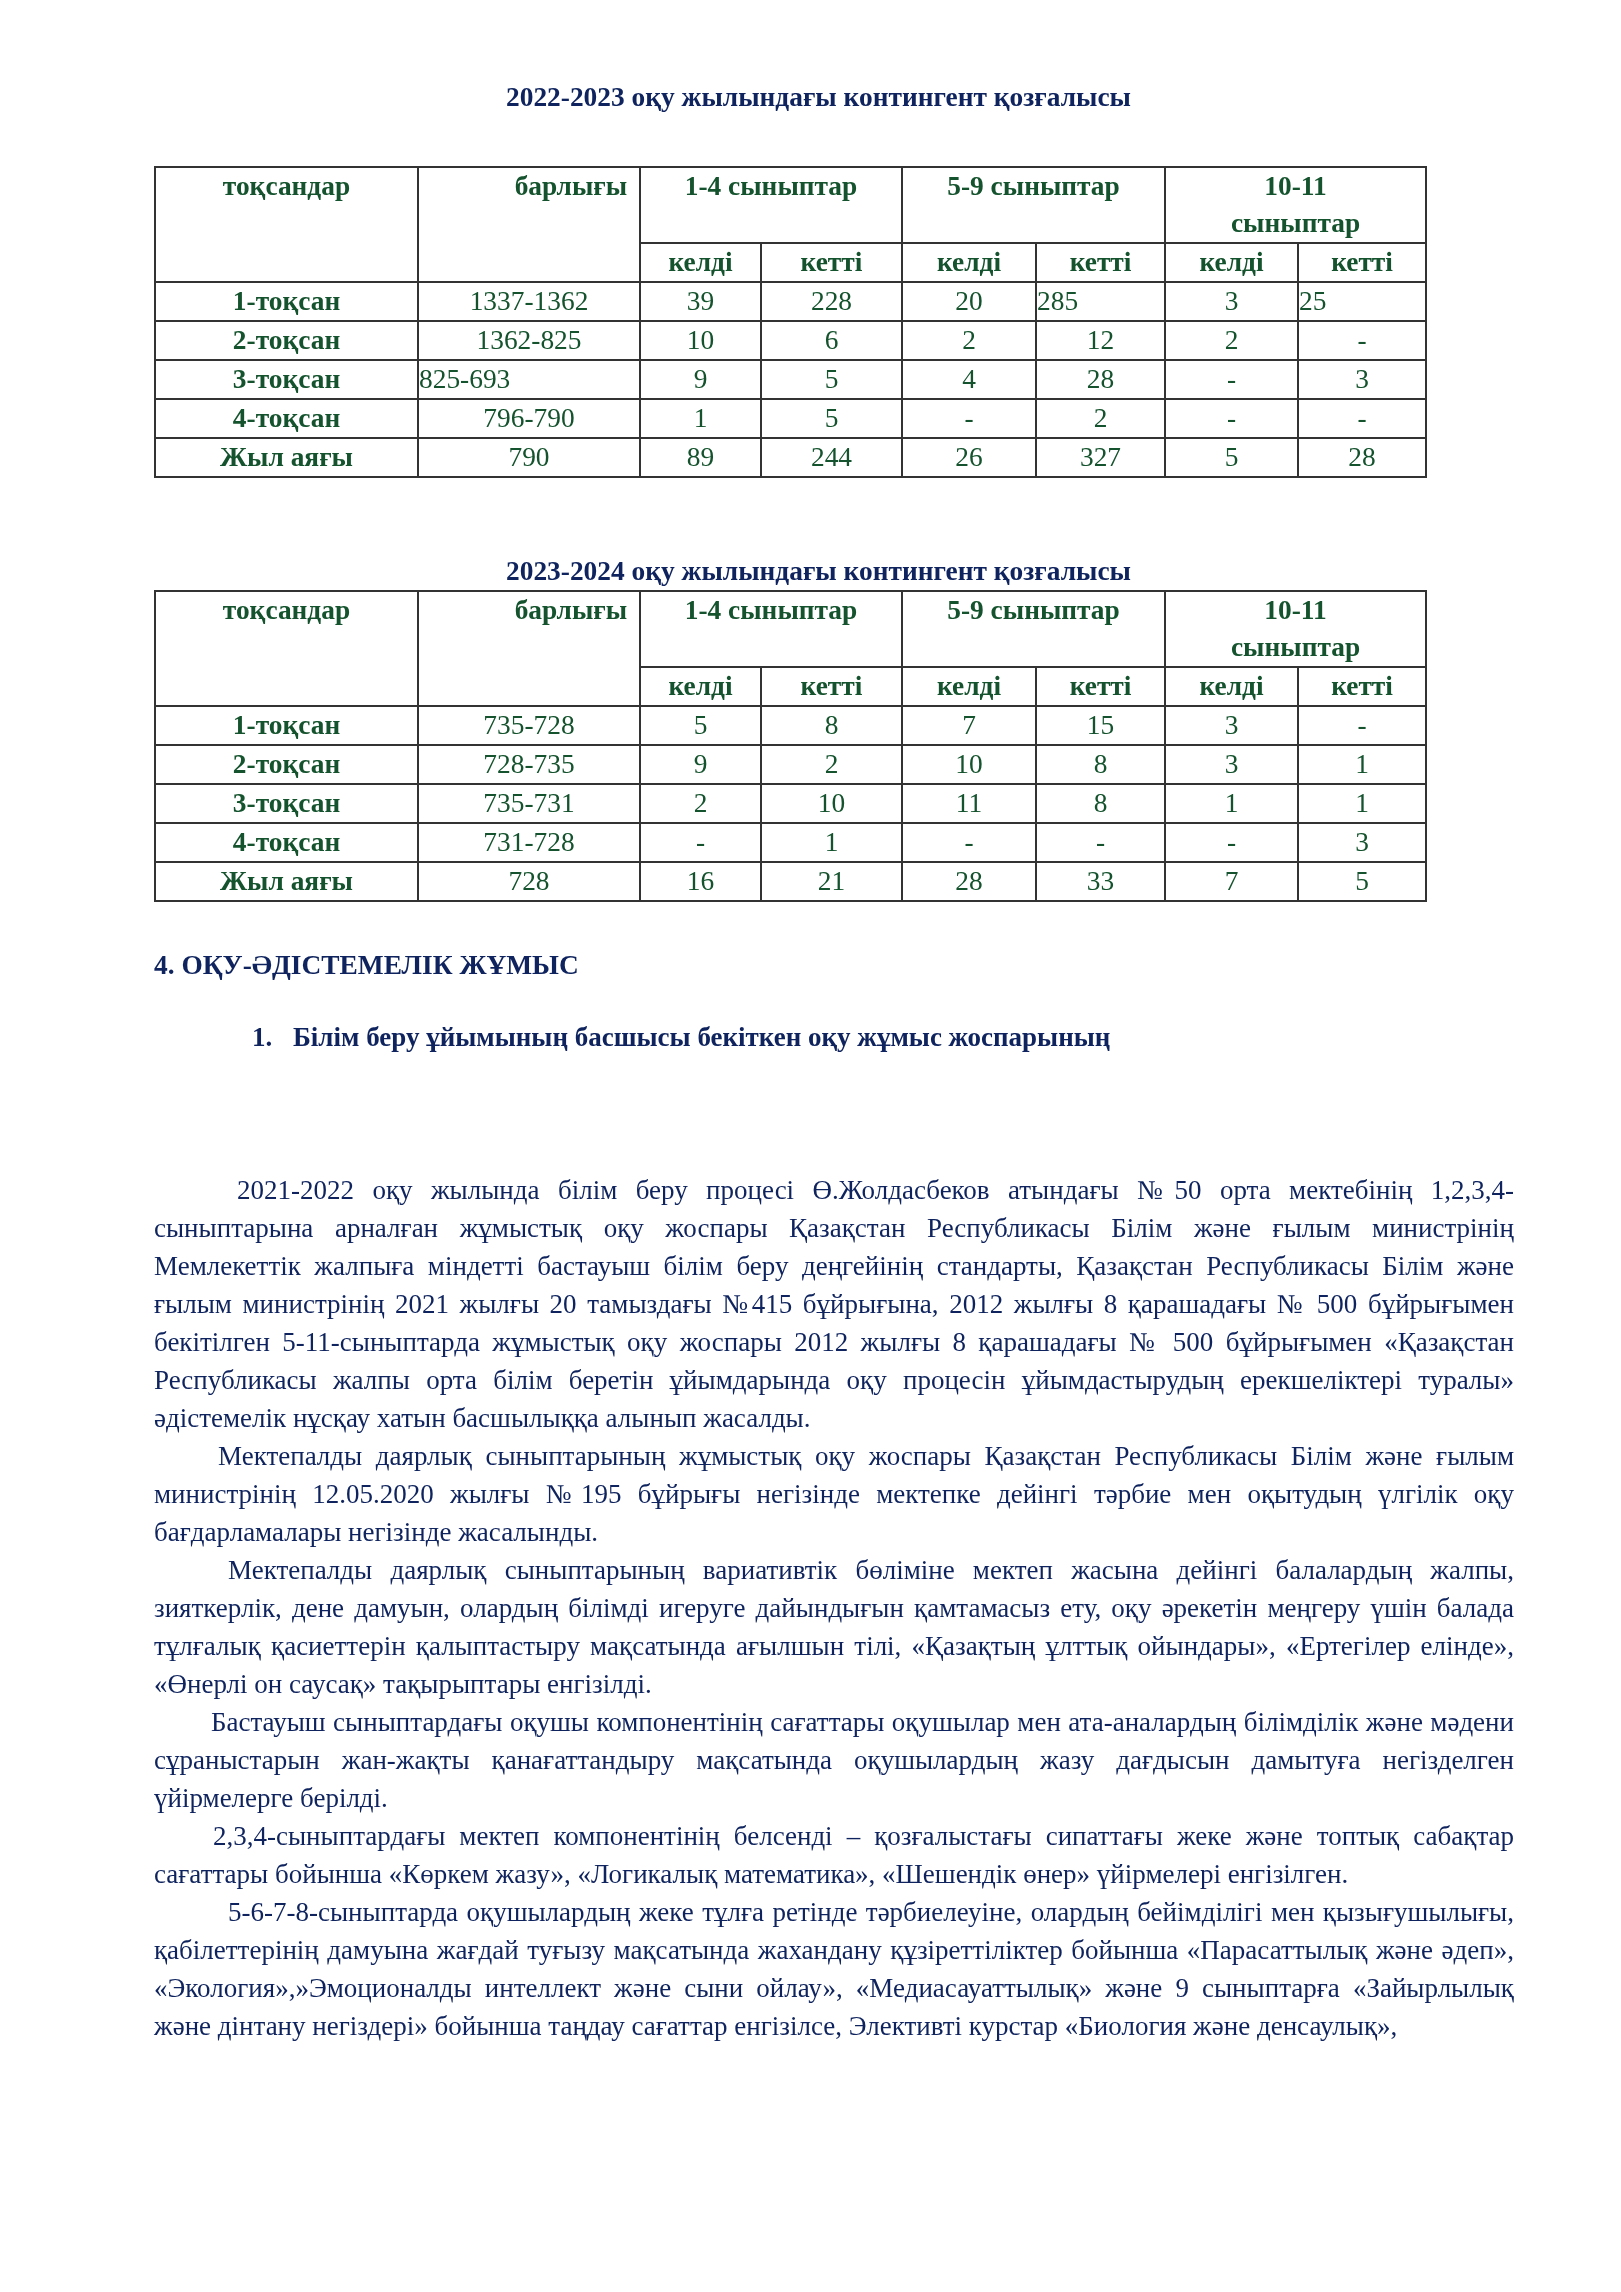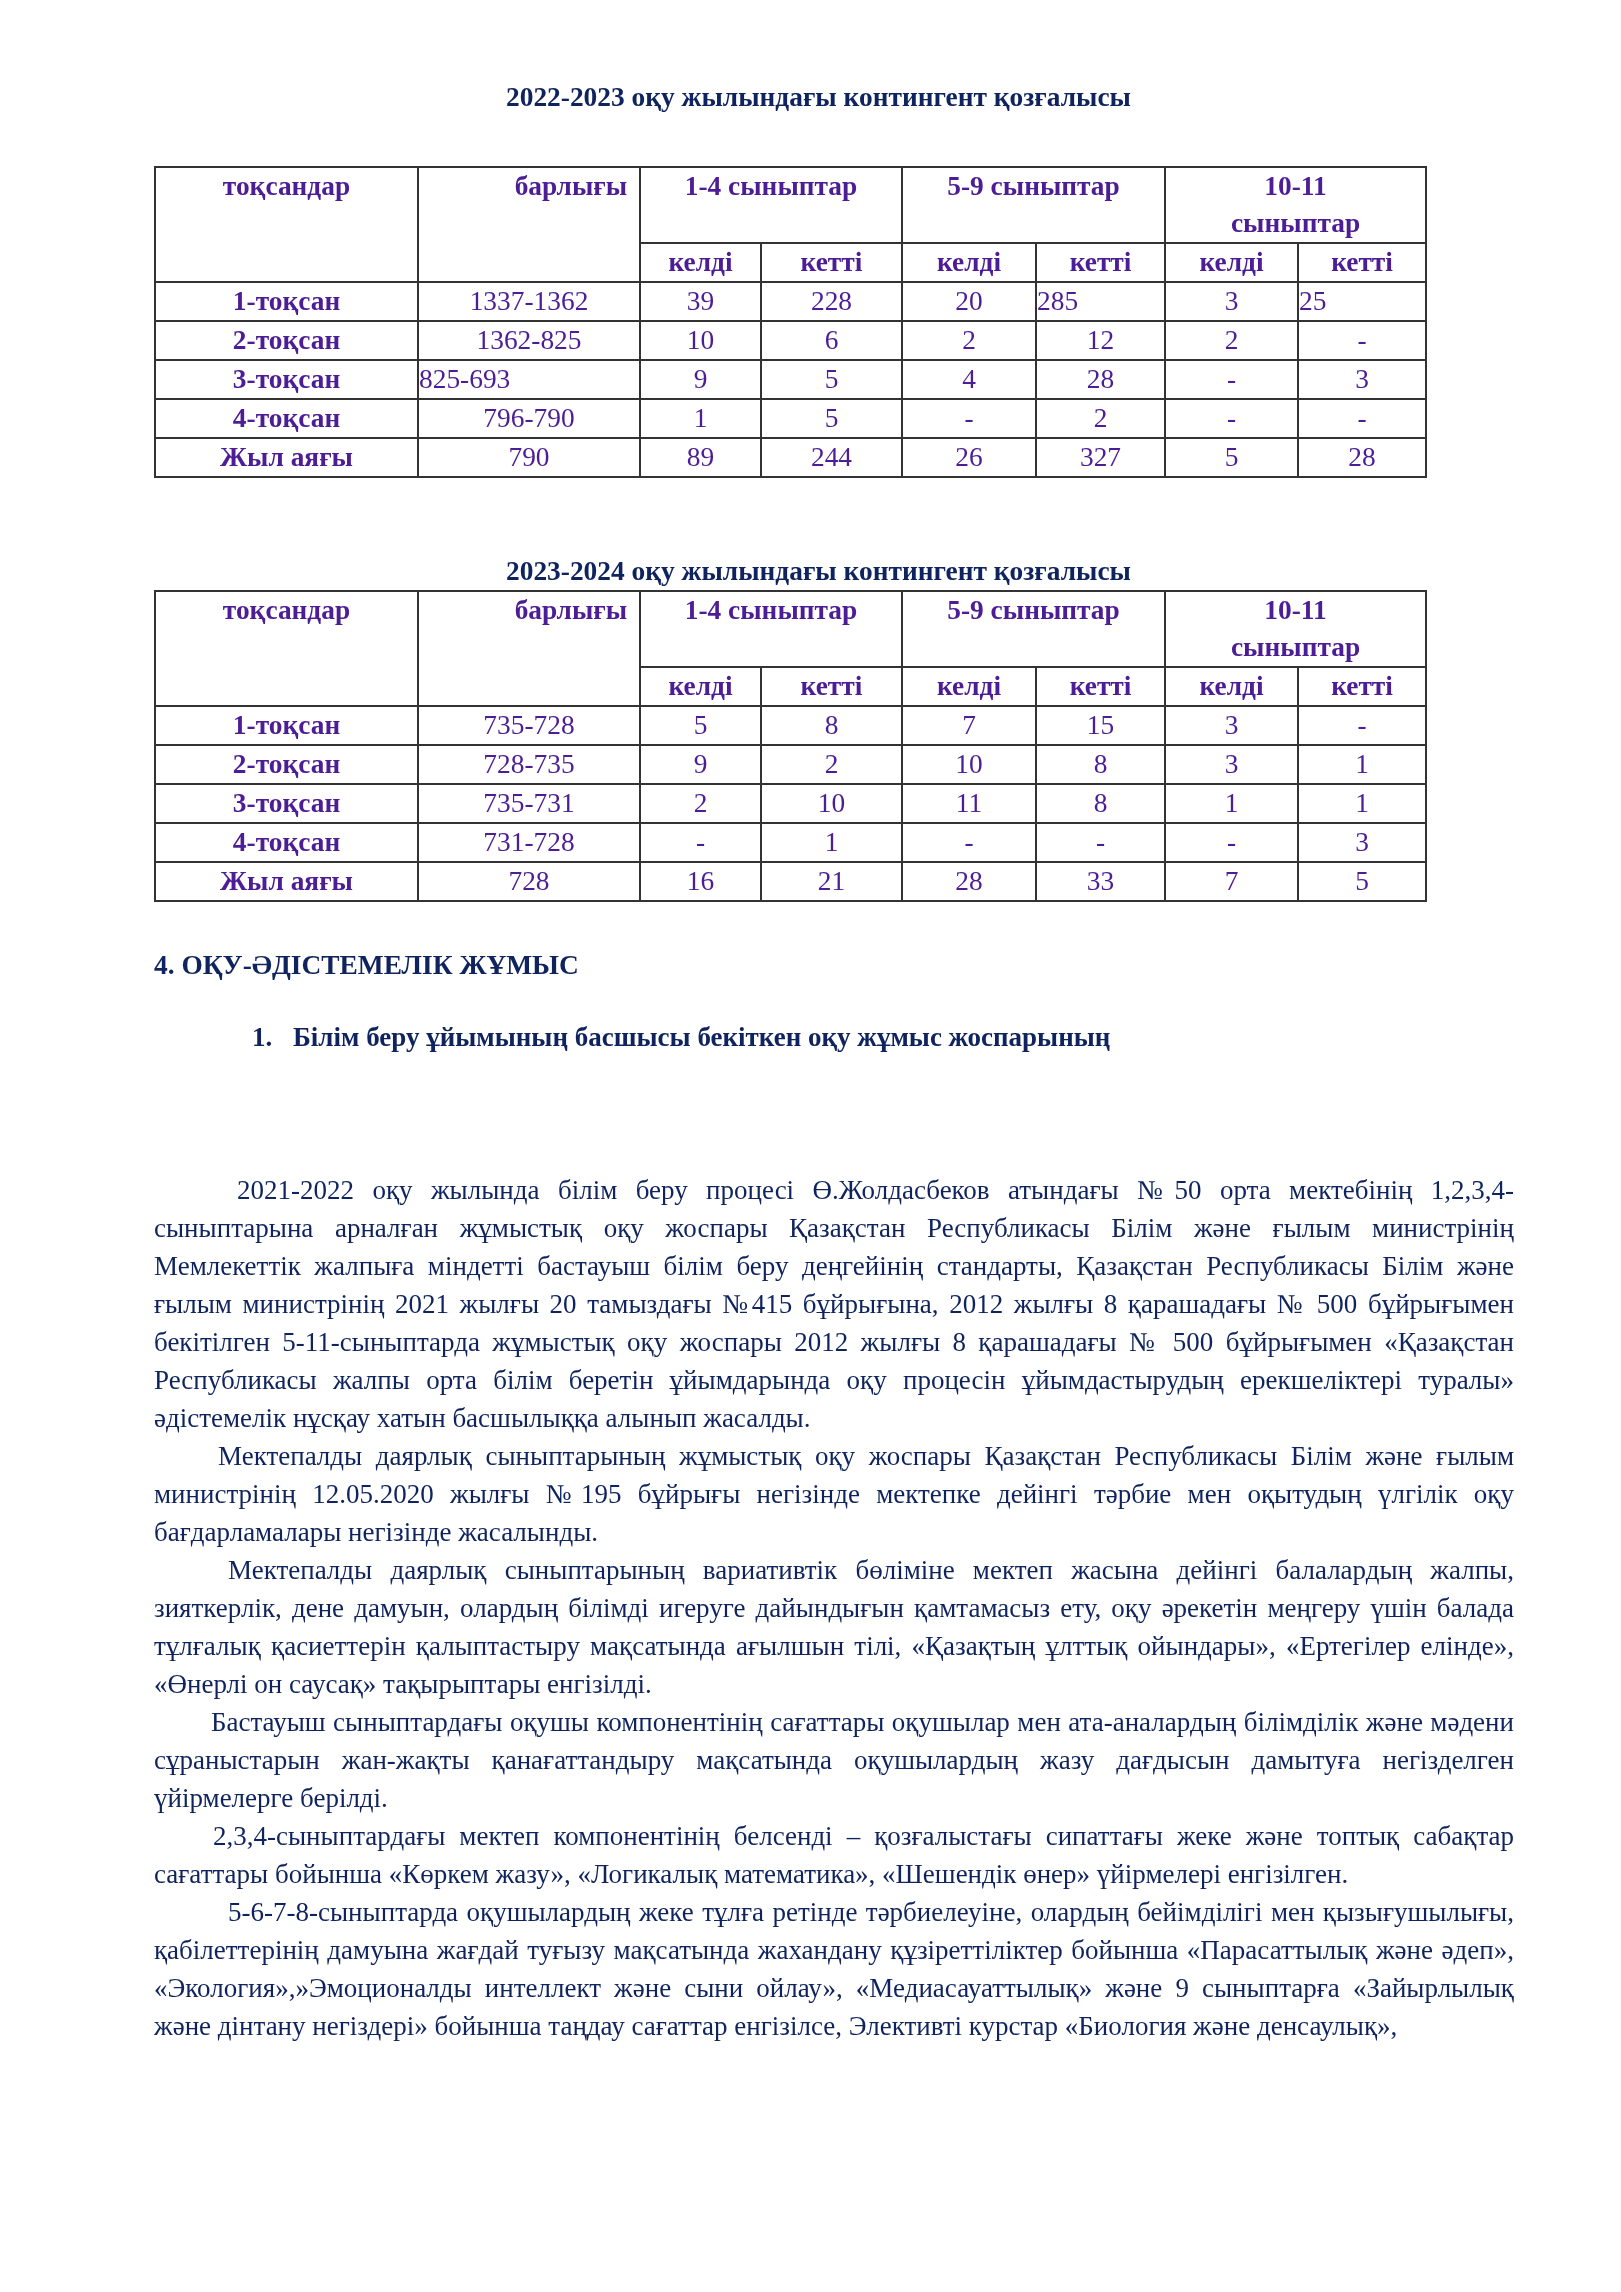--- a/index.html
+++ b/index.html
@@ -9,21 +9,21 @@
     color: #0f245e;
   }
   .page { position: absolute; left: 0; top: 0; width: 1621px; height: 2293px; }
   .title {
     position: absolute; left: 0; width: 1621px; text-align: center;
     font-weight: bold; font-size: 27.4px; line-height: 33px; padding-left: 8px;
   }
   table.grid {
     position: absolute; left: 154px; width: 1271px;
     border-collapse: collapse; table-layout: fixed;
-    font-size: 27.4px; color: #4c1d95;
+    font-size: 27.4px; color: #14532d;
   }
   table.grid td, table.grid th {
     border: 2px solid #333333; padding: 0; text-align: center;
     vertical-align: top; line-height: 37px; font-weight: normal;
   }
   table.grid th { font-weight: bold; }
   table.grid td.lbl { font-weight: bold; margin-left: 27px; }
   table.grid tr.hdr1 th { height: 74px; }
   table.grid tr.hdr2 th { height: 37px; }
   table.grid tr.row td { height: 37px; }

